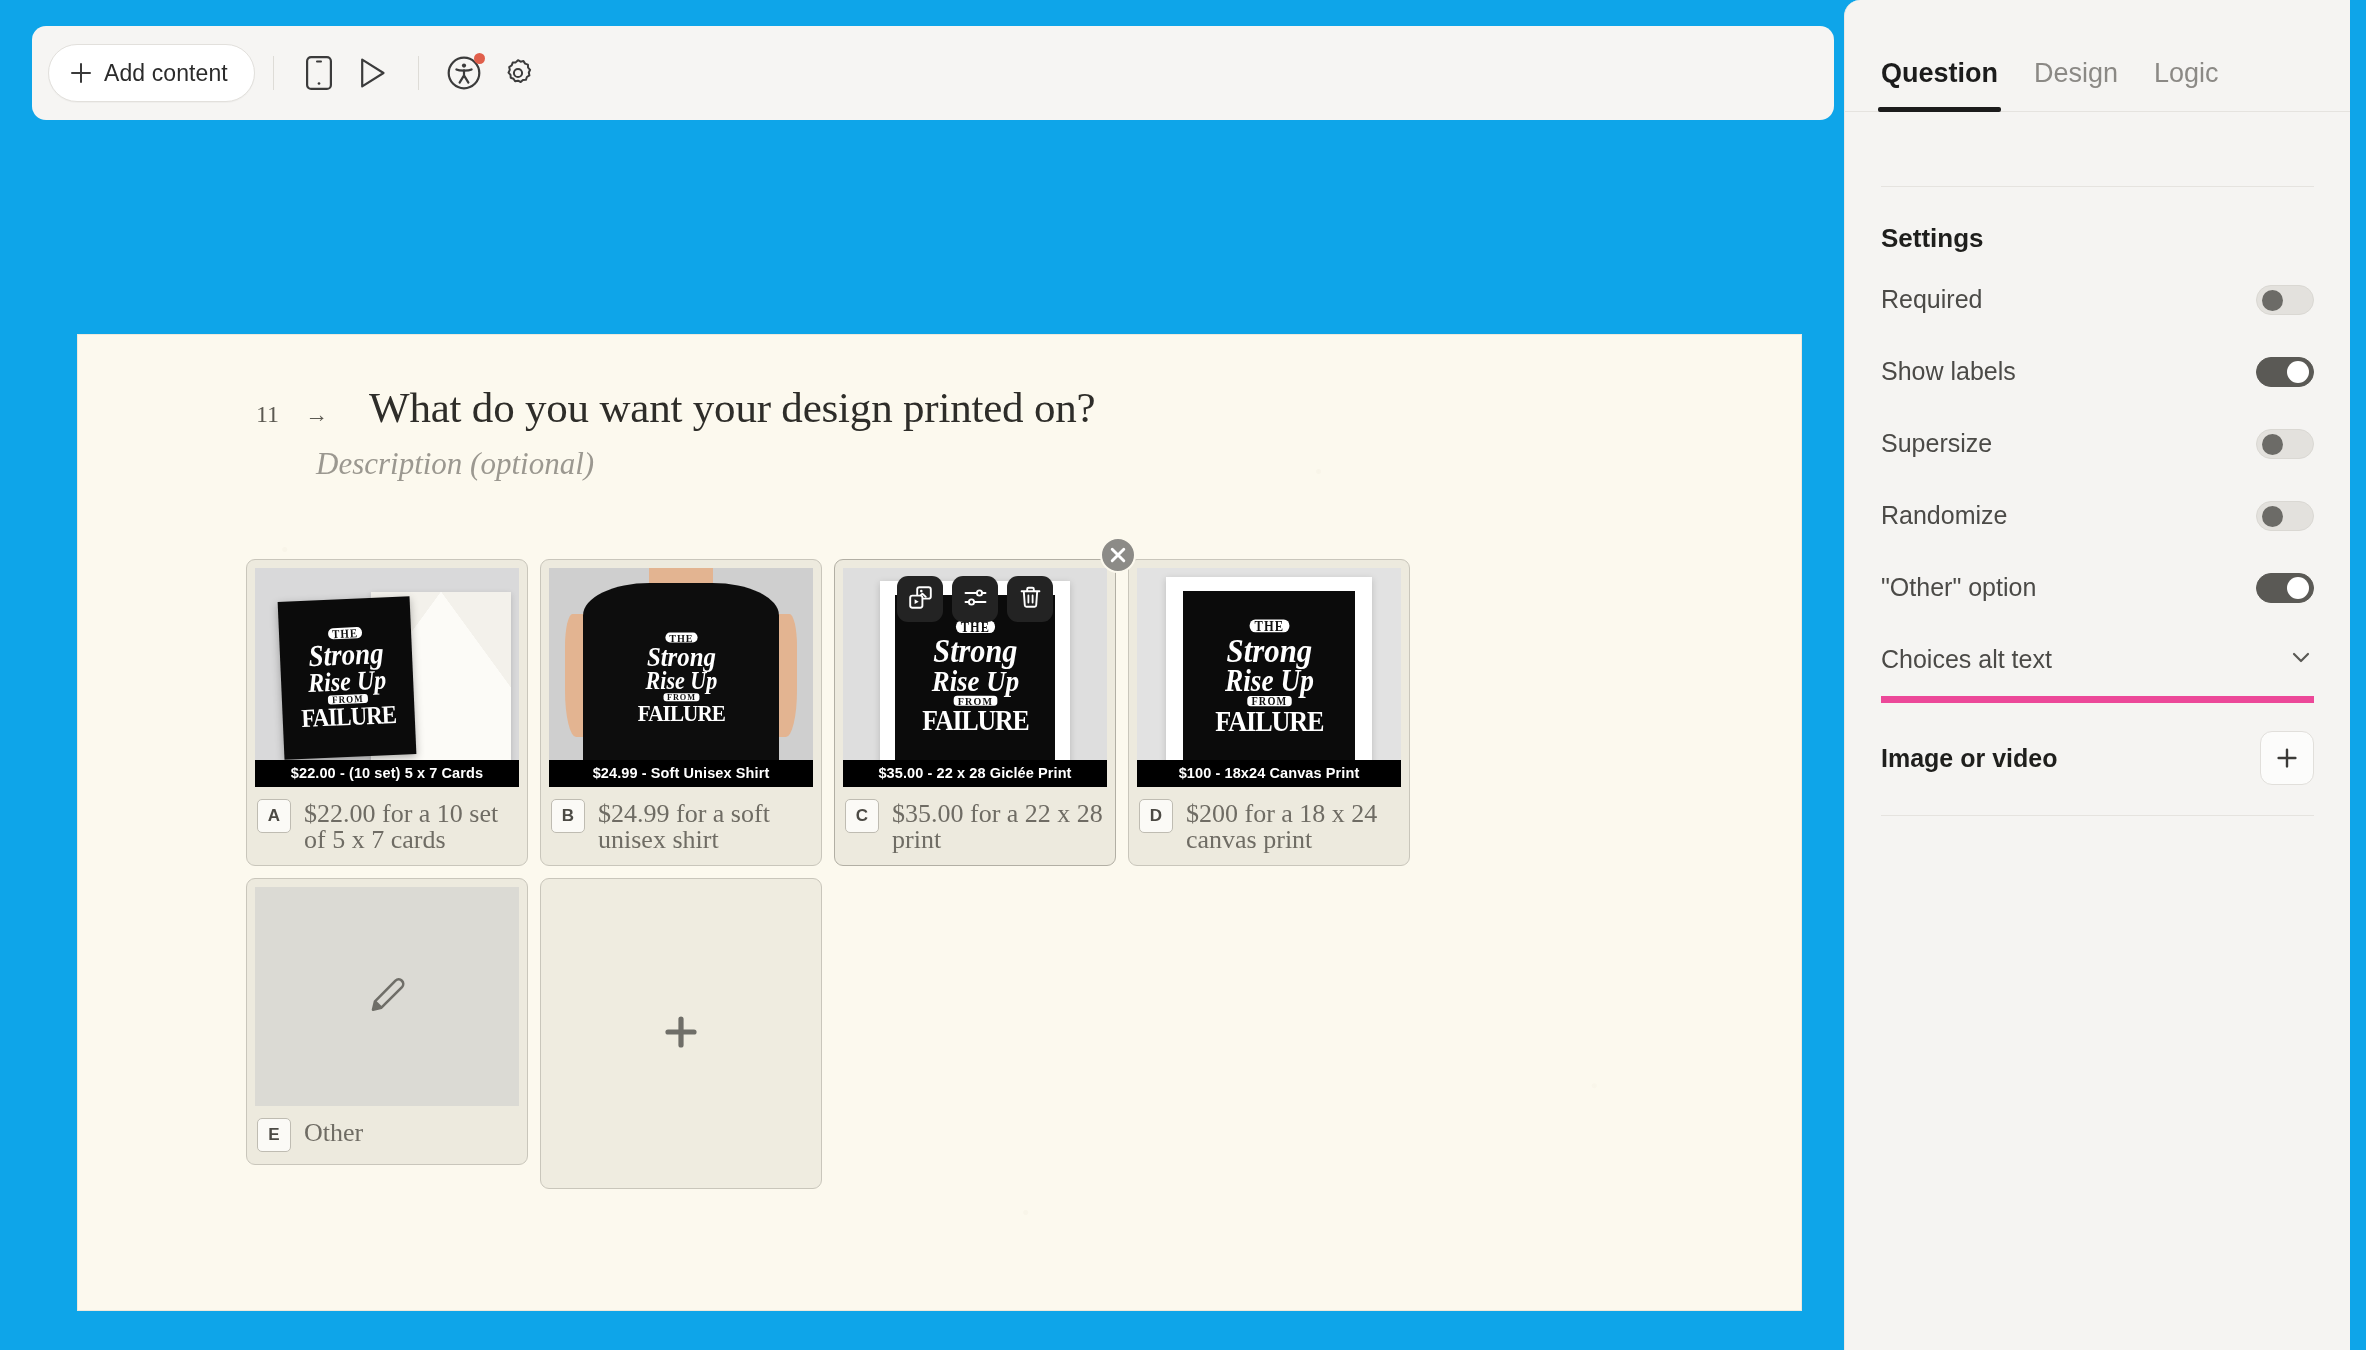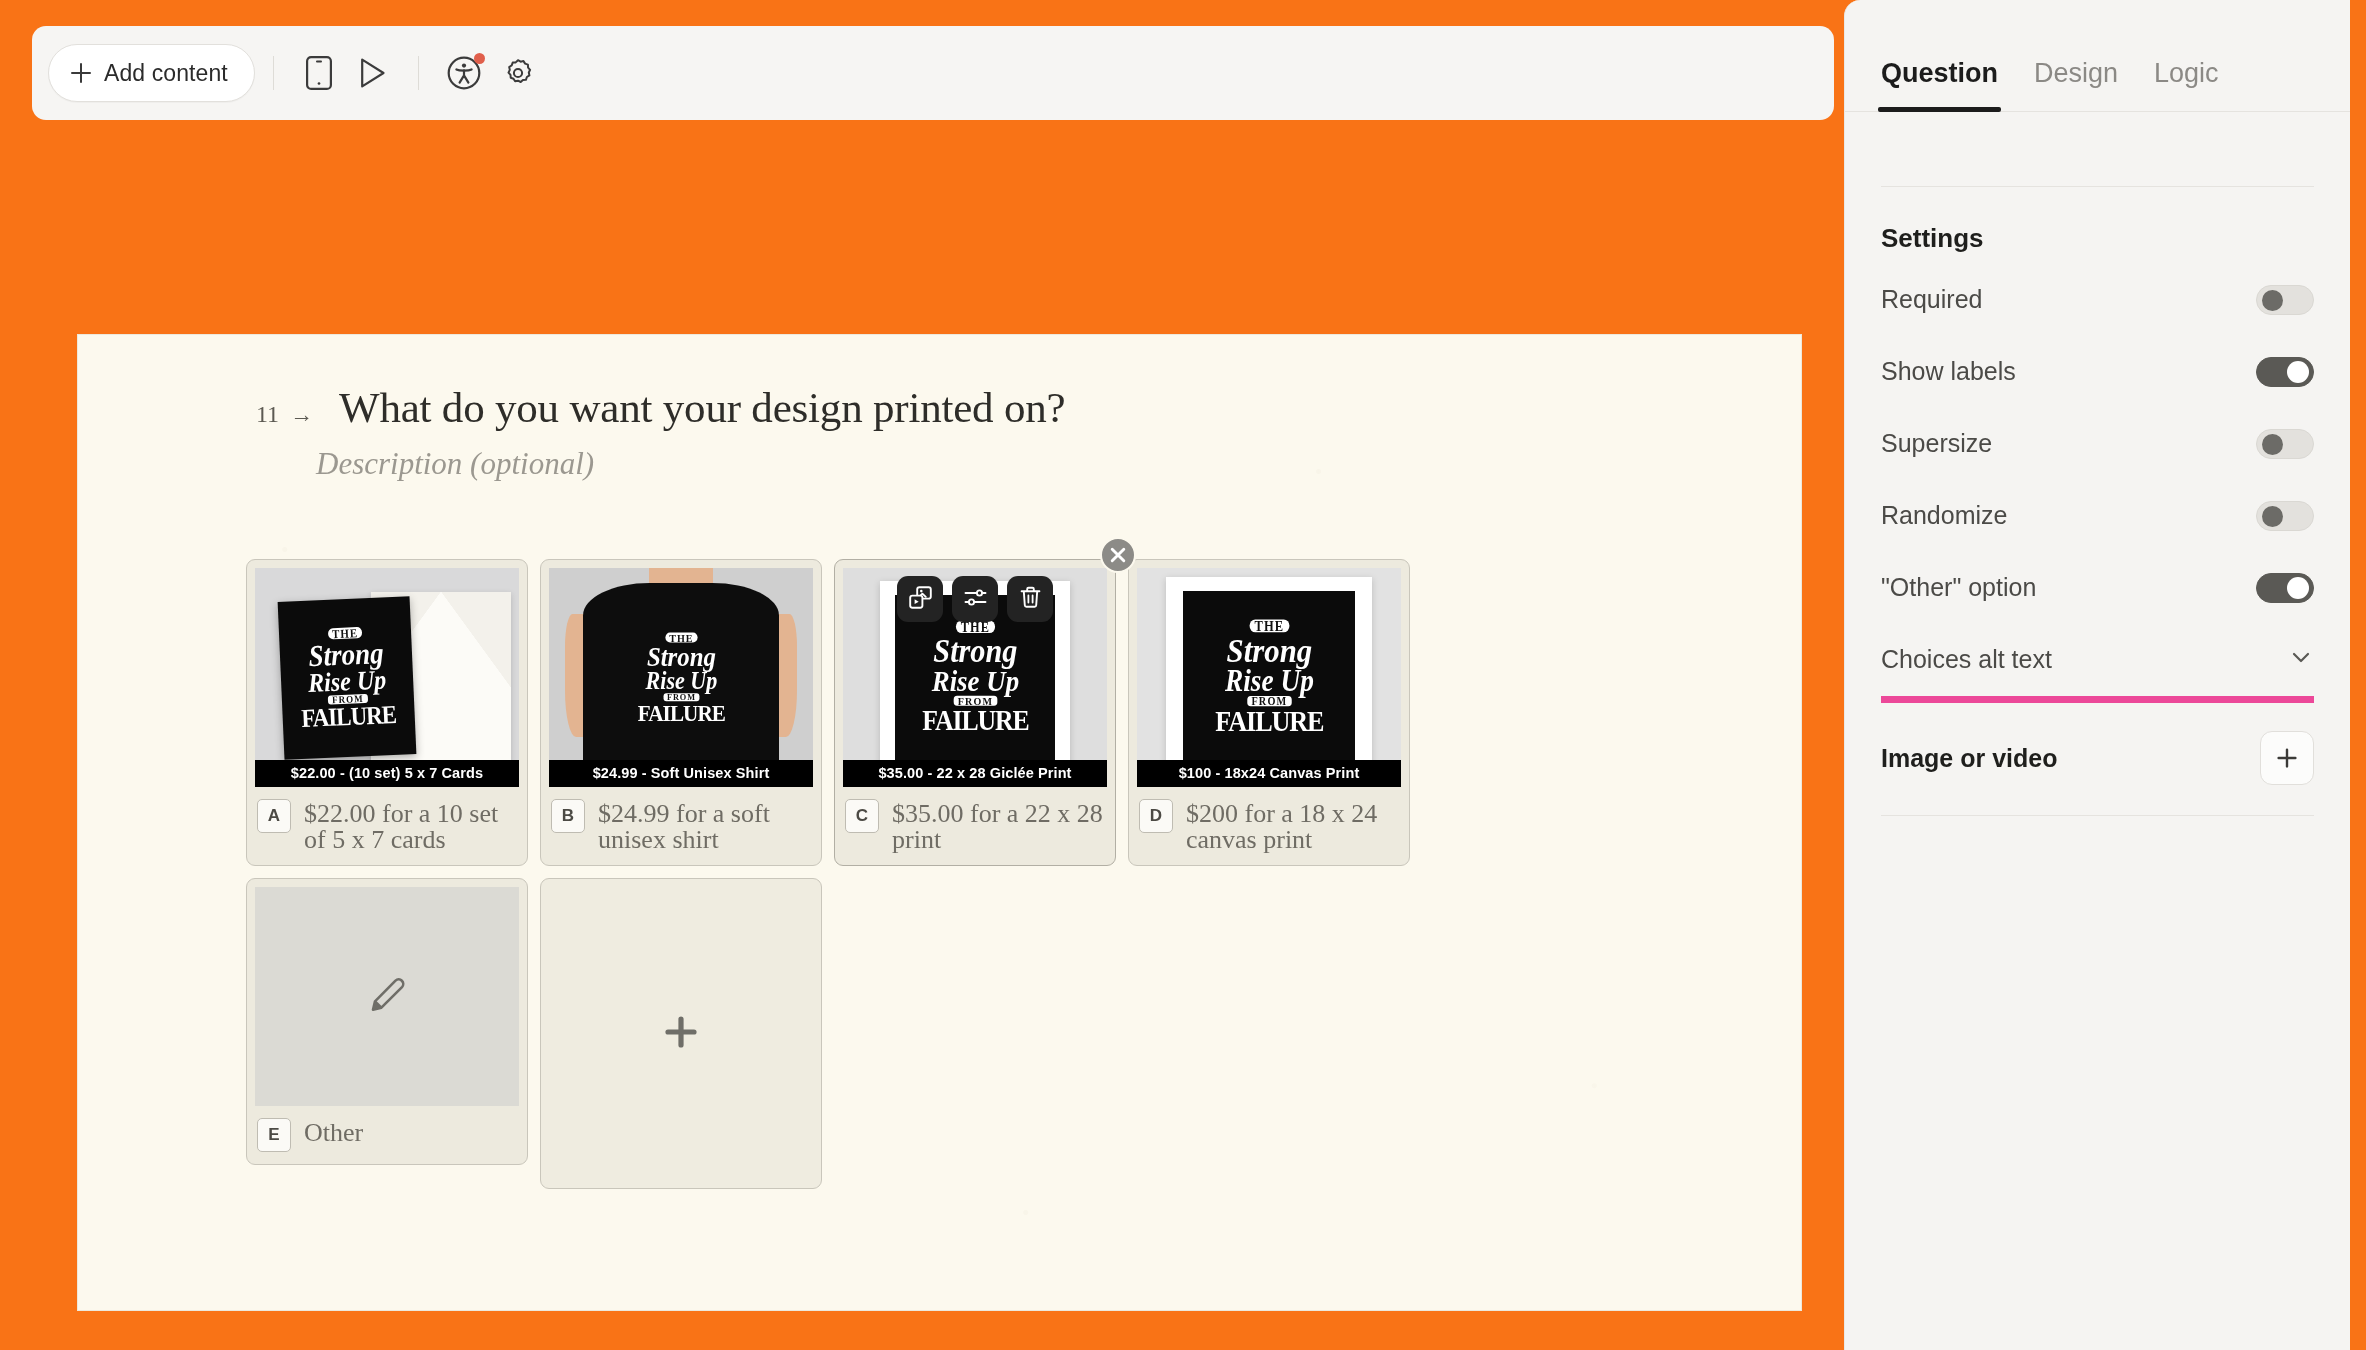--- a/index.html
+++ b/index.html
@@ -2,21 +2,21 @@
 <html><head>
 <meta charset="utf-8">
 <style>
   * { box-sizing: border-box; margin: 0; padding: 0; }
   html, body {
     width: 2366px; height: 1350px;
     background: #ffffff;
     font-family: "Liberation Sans", sans-serif;
     overflow: hidden;
   }
-  .app { position: relative; width: 2366px; height: 1350px; background:#f97316; }
+  .app { position: relative; width: 2366px; height: 1350px; background:#0ea5e9; }
 
   
   .toolbar {
     position: absolute; left: 32px; top: 26px;
     width: 1802px; height: 94px;
     background: #F6F5F3;
     border-radius: 14px;
     display: flex; align-items: center;
     padding-left: 16px;
     gap: 0px;
@@ -62,21 +62,21 @@
       radial-gradient(circle at 12% 22%, rgba(180,170,140,.05) 0 2px, transparent 3px),
       radial-gradient(circle at 37% 61%, rgba(180,170,140,.045) 0 2px, transparent 3px),
       radial-gradient(circle at 72% 14%, rgba(180,170,140,.05) 0 2px, transparent 3px),
       radial-gradient(circle at 88% 77%, rgba(180,170,140,.04) 0 2px, transparent 3px),
       radial-gradient(circle at 55% 90%, rgba(180,170,140,.05) 0 2px, transparent 3px);
     border: 1px solid #EDE9DC;
     overflow: visible;
   }
 
   .q-header { position:absolute; left: 178px; top: 48px; }
-  .q-title-row { display:flex; align-items:baseline; gap: 0px; }
+  .q-title-row { display:flex; align-items:baseline; gap: 15px; }
   .q-num {
     font-family:"Liberation Serif", serif;
     font-size: 24px; color:#5C5A52; width:34px; display:inline-block;
   }
   .q-arrow { font-size: 23px; color:#5C5A52; margin-right: 26px; line-height:1; }
   .q-title {
     font-family:"Liberation Serif", serif;
     font-size: 43px; color:#2E2D29; font-weight: 400; letter-spacing:-.2px;
     white-space: nowrap;
   }

